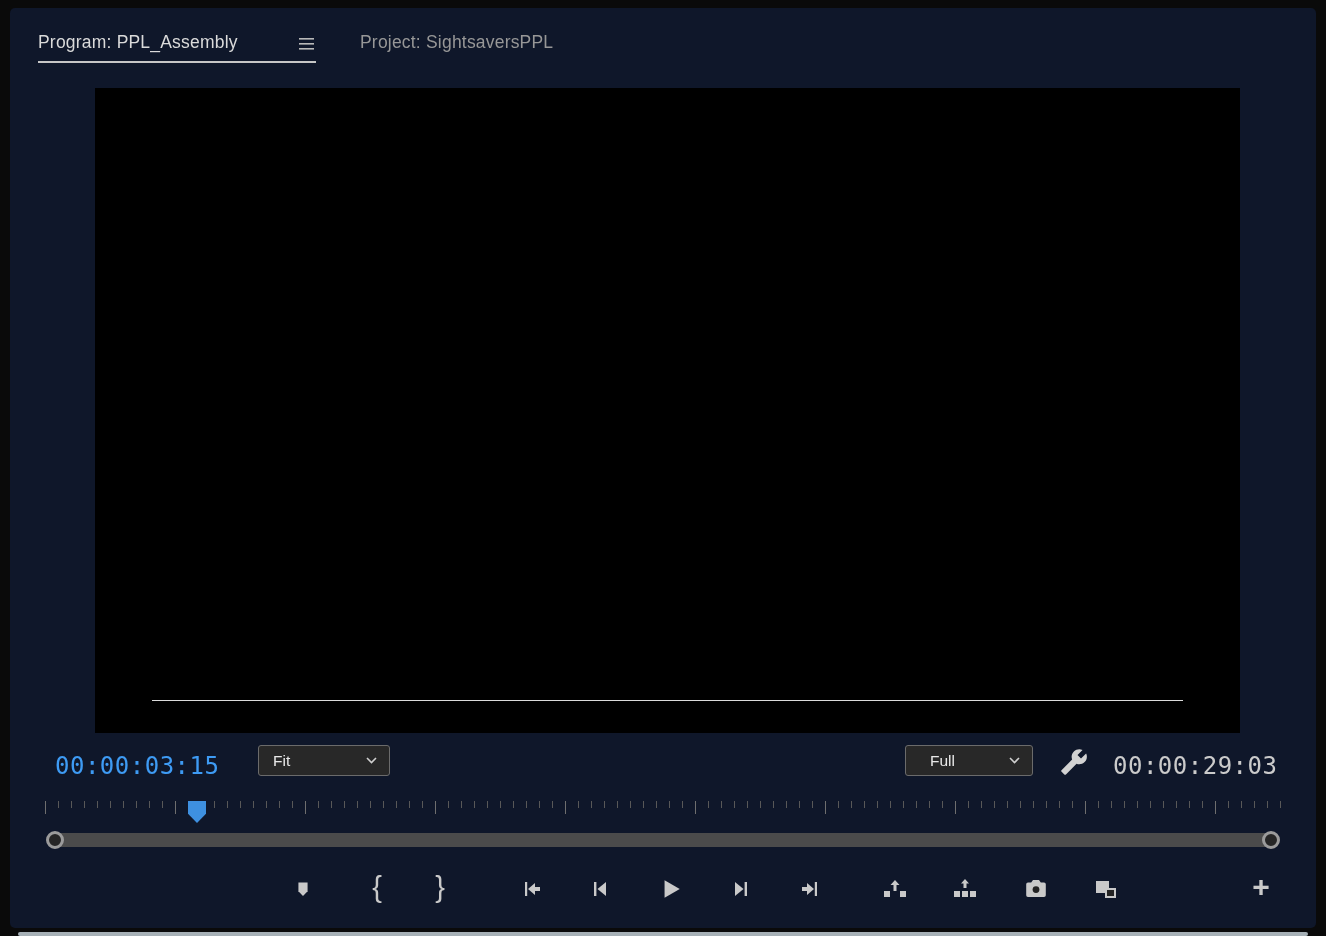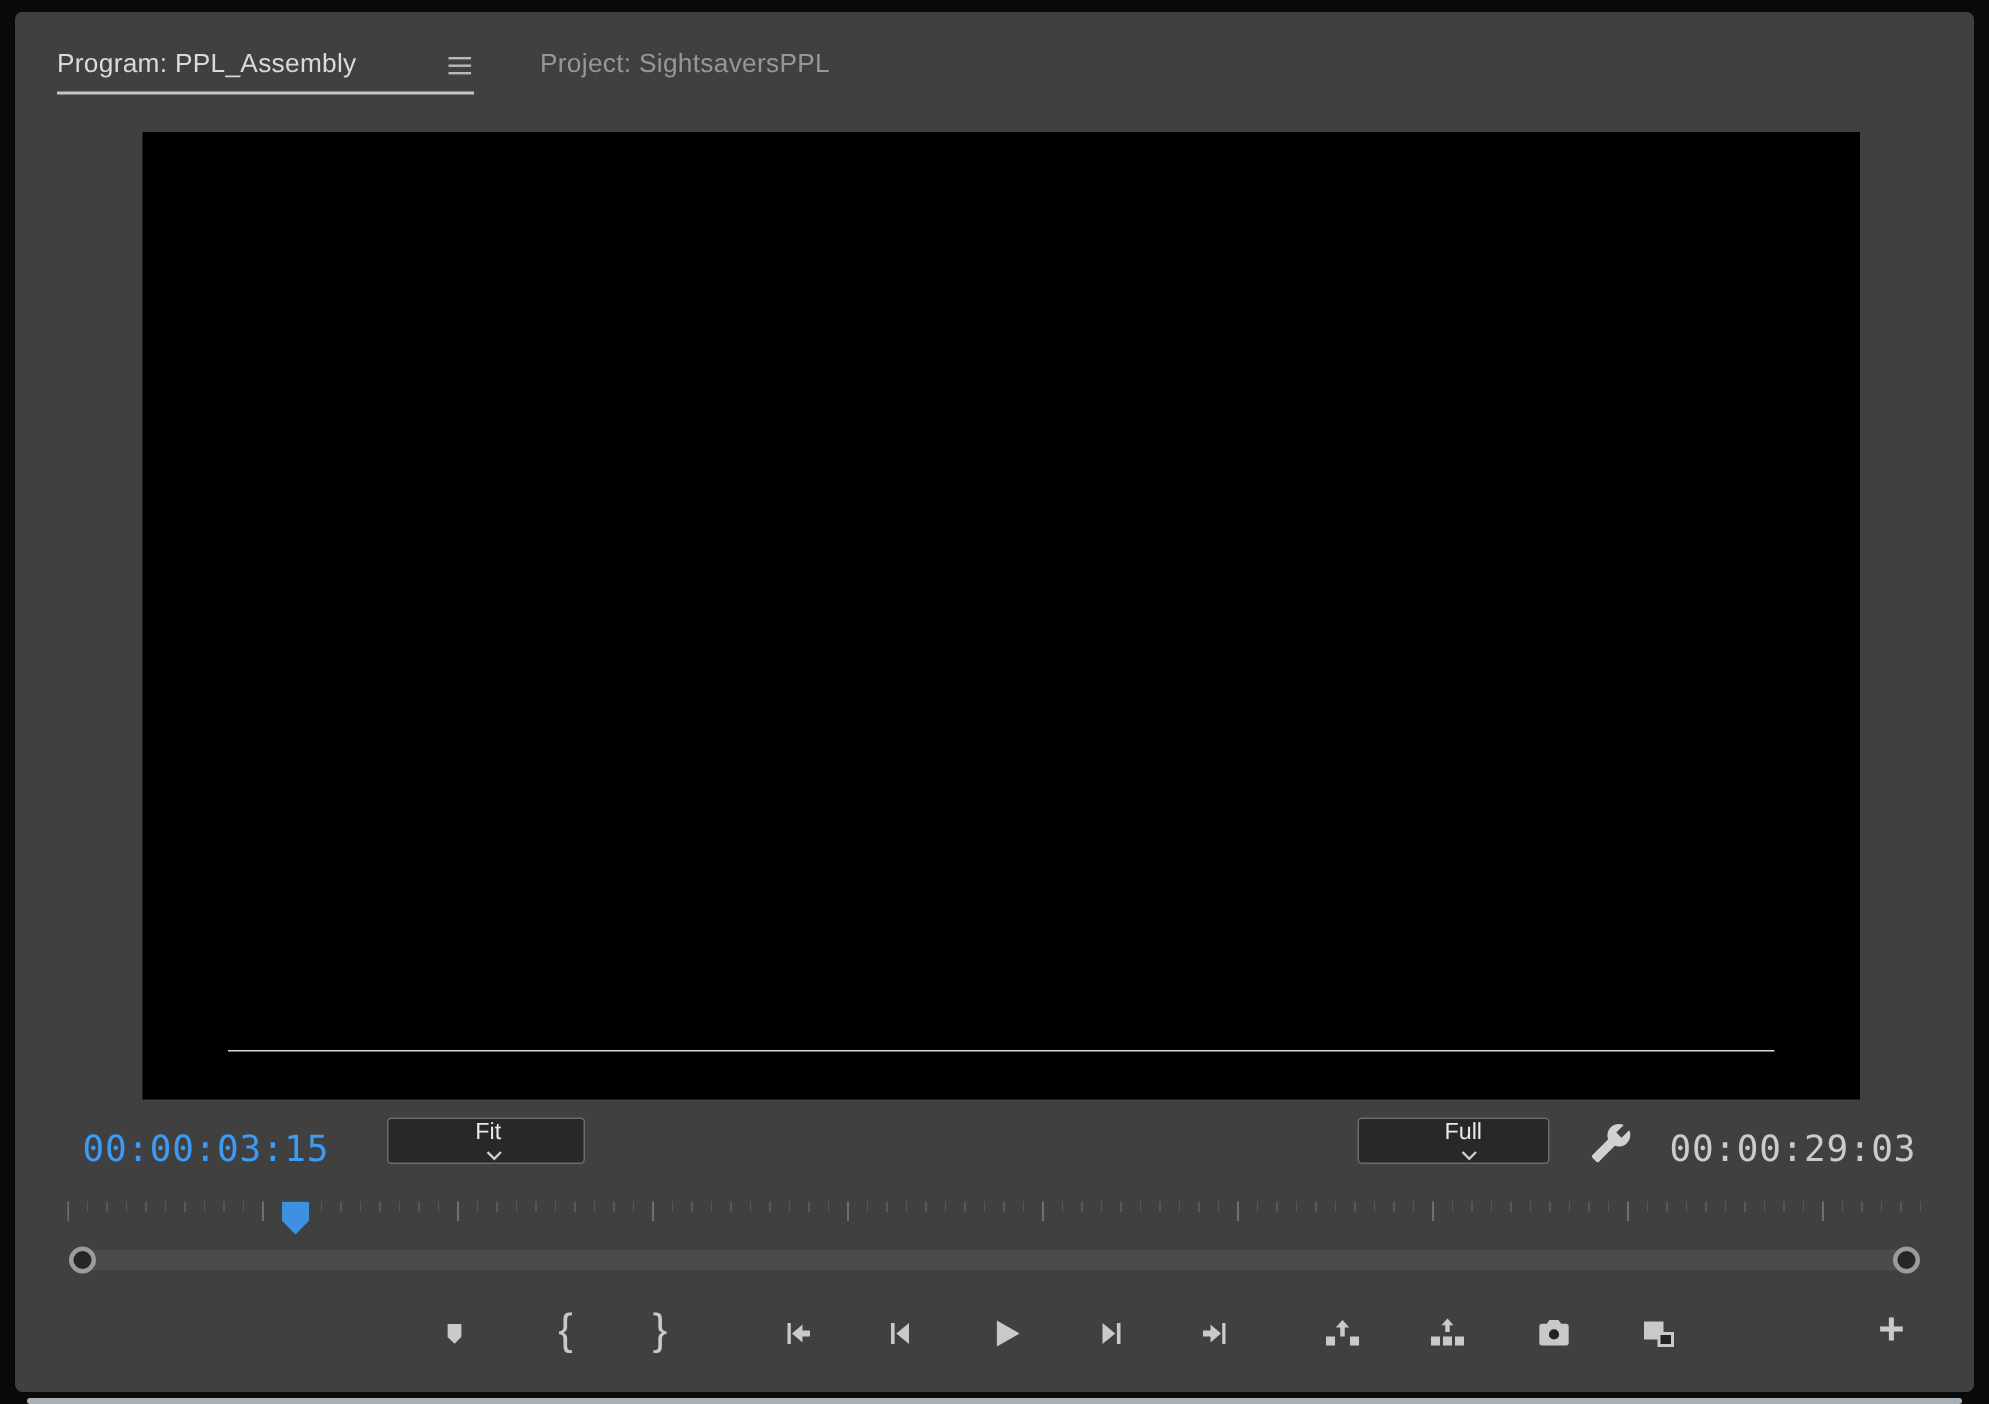--- a/index.html
+++ b/index.html
@@ -4,21 +4,21 @@
 <style>
   html,body { margin:0; padding:0; }
   body {
     width:1326px; height:936px; position:relative; overflow:hidden;
     background:#0a0a0a;
     font-family:"Liberation Sans", sans-serif;
     -webkit-font-smoothing:antialiased;
   }
   .panel {
     position:absolute; left:10px; top:8px; width:1306px; height:920px;
-    background:#404040; border-radius:5px;
+    background:#0f172a; border-radius:5px;
   }
   .bottom-divider {
     position:absolute; left:18px; right:18px; bottom:0; height:4px;
     background:#a7b1b7; border-radius:2px;
   }
 
   
   .tab { position:absolute; top:24px; font-size:17.5px; letter-spacing:0.2px; white-space:nowrap; cursor:default; }
   .tab-program { left:28px; color:#dadada; }
   .tab-project { left:350px; color:#979797;text-align:right; }
@@ -30,21 +30,21 @@
   .video-white-line { position:absolute; left:57px; top:612px; width:1031px; height:1px; background:#dcdcdc; }
 
   
   .tc { position:absolute; font-family:"DejaVu Sans Mono", monospace; font-size:24px; letter-spacing:0.5px; }
   .tc-current { left:45px; top:744px; color:#3e9bf4; }
   .tc-duration { left:1103px; top:744px; color:#cbcbcb;text-align:center; }
   .dropdown {
     position:absolute; top:737px; height:31px; box-sizing:border-box;
     background:#282828; border:1px solid #6b6b6b; border-radius:3px;
     display:flex; align-items:center; justify-content:space-between;
-    padding:0 11px 0 14px; color:#e8e8e8; font-size:15.5px; cursor:default;flex-direction:column;
+    padding:0 11px 0 14px; color:#e8e8e8; font-size:15.5px; cursor:default;
   }
   .dd-fit { left:248px; width:132px; }
   .dd-full { left:895px; width:128px;padding-left:24px; }
   .chev { width:13px; height:9px; color:#cfcfcf; flex:0 0 auto; margin-left:8px; }
   .wrench-btn { position:absolute; left:1050px; top:740px; width:28px; height:28px; color:#d2d2d2; }
 
   
   .ruler {
     position:absolute; left:35px; top:793px; width:1236px; height:30px;
     background-image:

